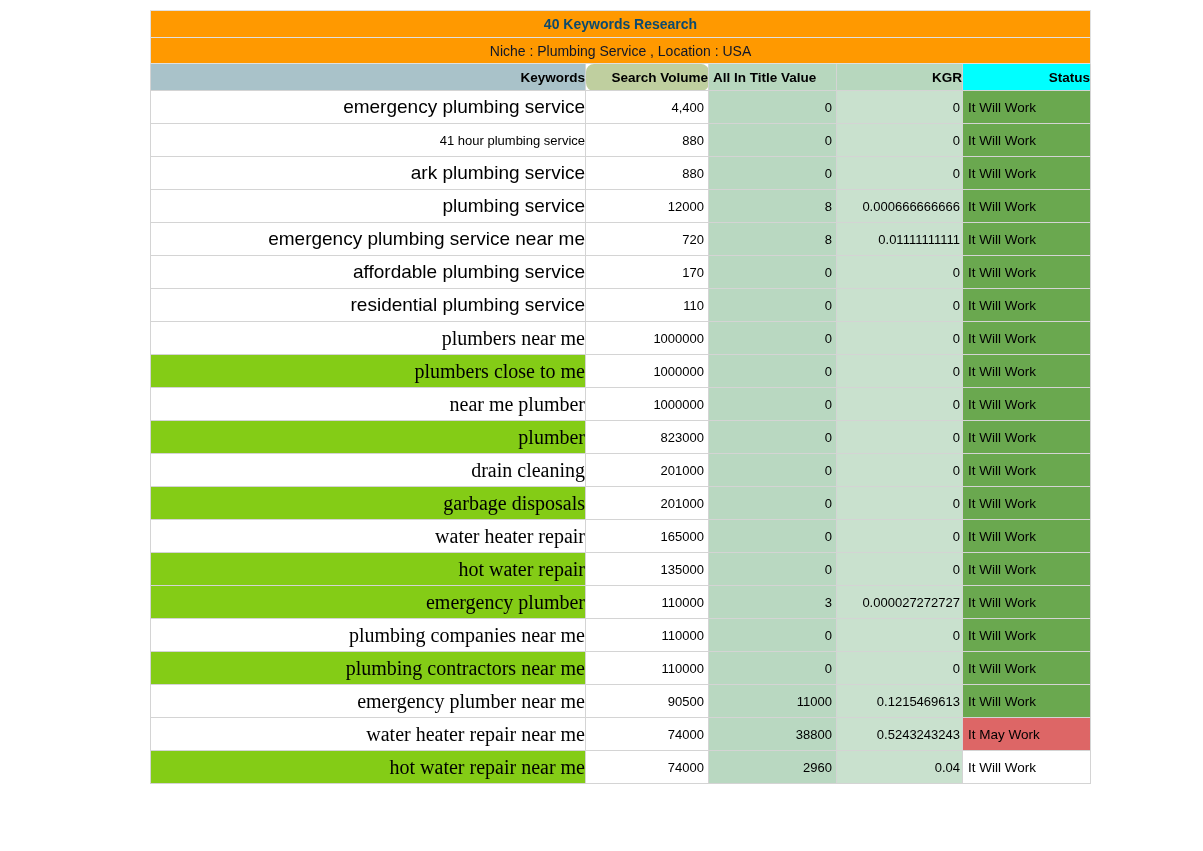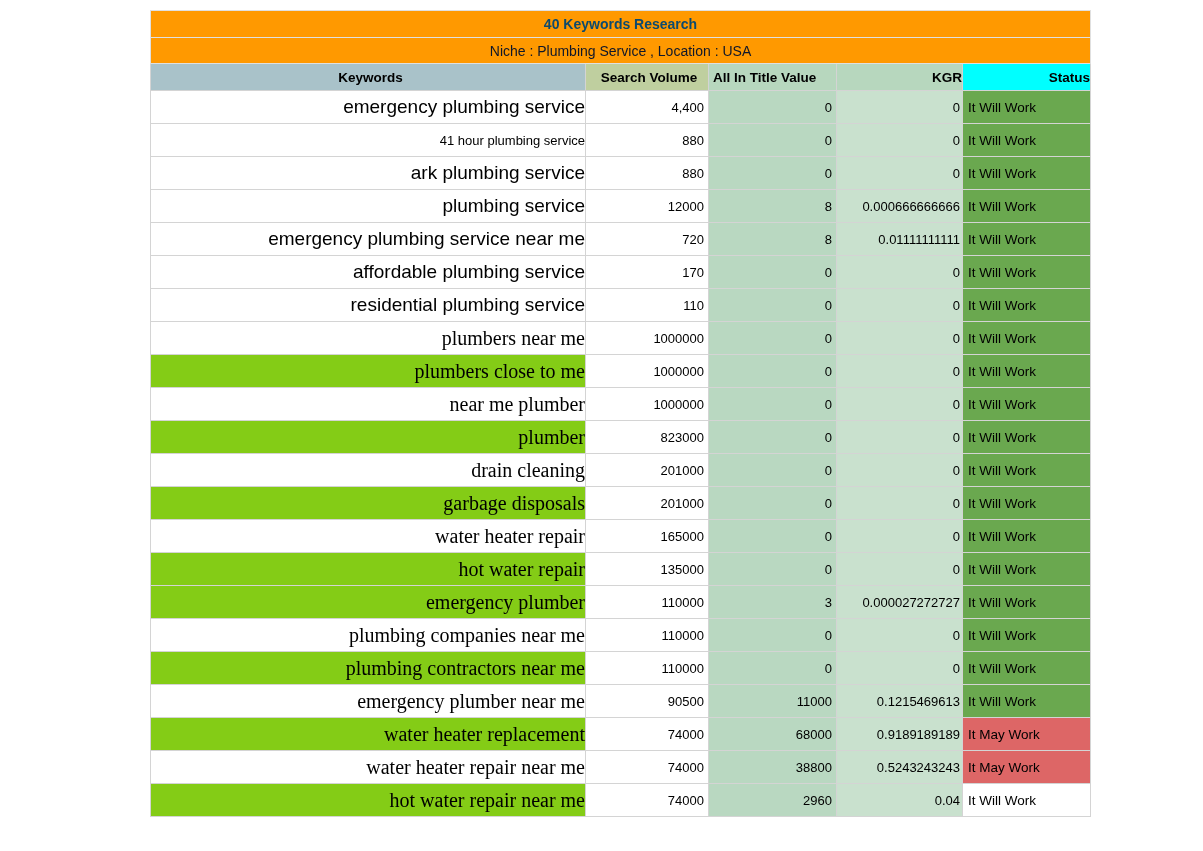--- a/index.html
+++ b/index.html
@@ -6,22 +6,22 @@
   body{width:1203px;height:851px;position:relative;font-family:"Liberation Sans",sans-serif;}
   .sheet{position:absolute;left:150px;top:10px;width:940px;}
   table{border-collapse:collapse;table-layout:fixed;width:940px;}
   td,th{box-sizing:border-box;border:1px solid #d4d4d4;overflow:hidden;white-space:nowrap;padding:0;}
   col.c-kw{width:435px;} col.c-sv{width:123px;} col.c-tv{width:128px;} col.c-kgr{width:126px;} col.c-st{width:128px;}
 
   tr.title-row td{background:#FF9900;height:27px;text-align:center;font-weight:bold;font-size:14px;color:#0c4a6e;border-color:#e0e0e0;}
   tr.subtitle-row td{background:#FF9900;height:26px;text-align:center;font-weight:normal;font-size:14px;color:#0f172a;border-color:#e0e0e0;}
 
   tr.colhead td{height:27px;font-weight:bold;font-size:13.5px;color:#000;}
-  td.h-kw{background:#A9C2C9;text-align:center;padding-left:5px;}
-  td.h-sv{background:#BFCF9F;text-align:center;padding-left:4px;}
+  td.h-kw{background:#A9C2C9;text-align:right;padding-left:5px;}
+  td.h-sv{background:#BFCF9F;text-align:right;padding-left:4px;border-radius:8px;}
   td.h-tv{background:#B7D7BE;text-align:left;padding-left:4px;}
   td.h-kgr{background:#B7D7BE;text-align:right;}
   td.h-st{background:#00FFFF;text-align:right;}
 
   tr.data-row td{height:33px;}
   td.kw{background:#ffffff;text-align:right;padding-left:6px;color:#000;}
   td.kw.cream{background:#84cc16;}
   td.kw.sans-lg{font-family:"Liberation Sans",sans-serif;font-size:19px;}
   td.kw.sans-sm{font-family:"Liberation Sans",sans-serif;font-size:13px;}
   td.kw.serif{font-family:"Liberation Serif",serif;font-size:20px;}
@@ -188,27 +188,20 @@
           <td class="status will">It Will Work</td>
         </tr>
         <tr class="data-row">
           <td class="kw serif">emergency plumber near me</td>
           <td class="num sv">90500</td>
           <td class="num tv">11000</td>
           <td class="num kgr">0.1215469613</td>
           <td class="status will">It Will Work</td>
         </tr>
         <tr class="data-row">
-          <td class="kw serif cream">water heater replacement</td>
-          <td class="num sv">74000</td>
-          <td class="num tv">68000</td>
-          <td class="num kgr">0.9189189189</td>
-          <td class="status may">It May Work</td>
-        </tr>
-        <tr class="data-row">
           <td class="kw serif">water heater repair near me</td>
           <td class="num sv">74000</td>
           <td class="num tv">38800</td>
           <td class="num kgr">0.5243243243</td>
           <td class="status may">It May Work</td>
         </tr>
         <tr class="data-row">
           <td class="kw serif cream">hot water repair near me</td>
           <td class="num sv">74000</td>
           <td class="num tv">2960</td>

